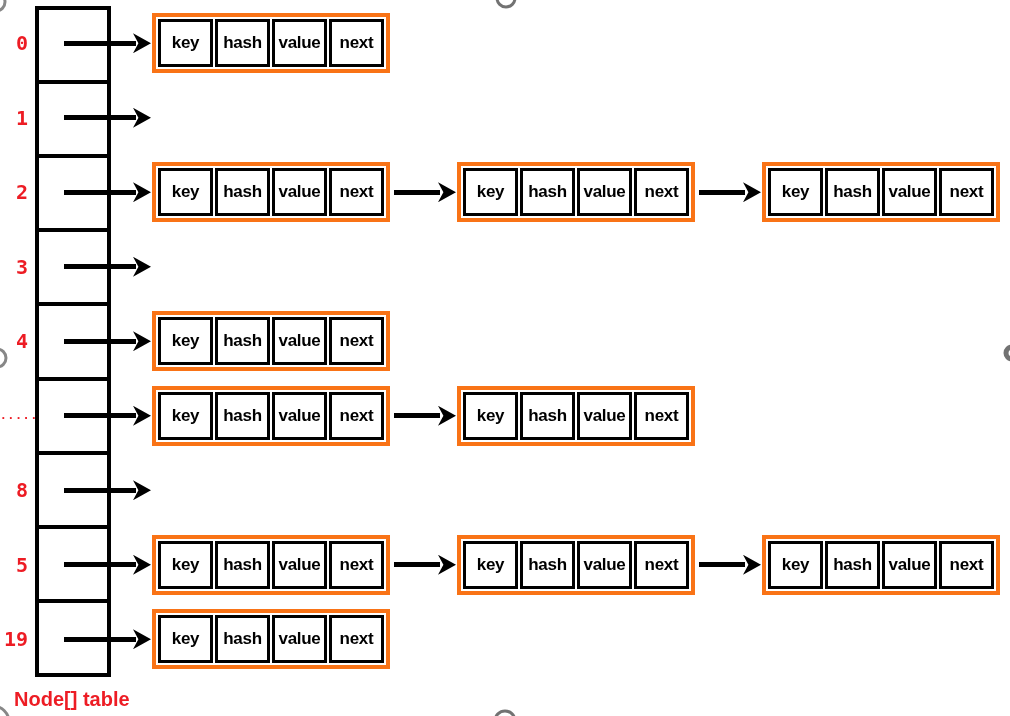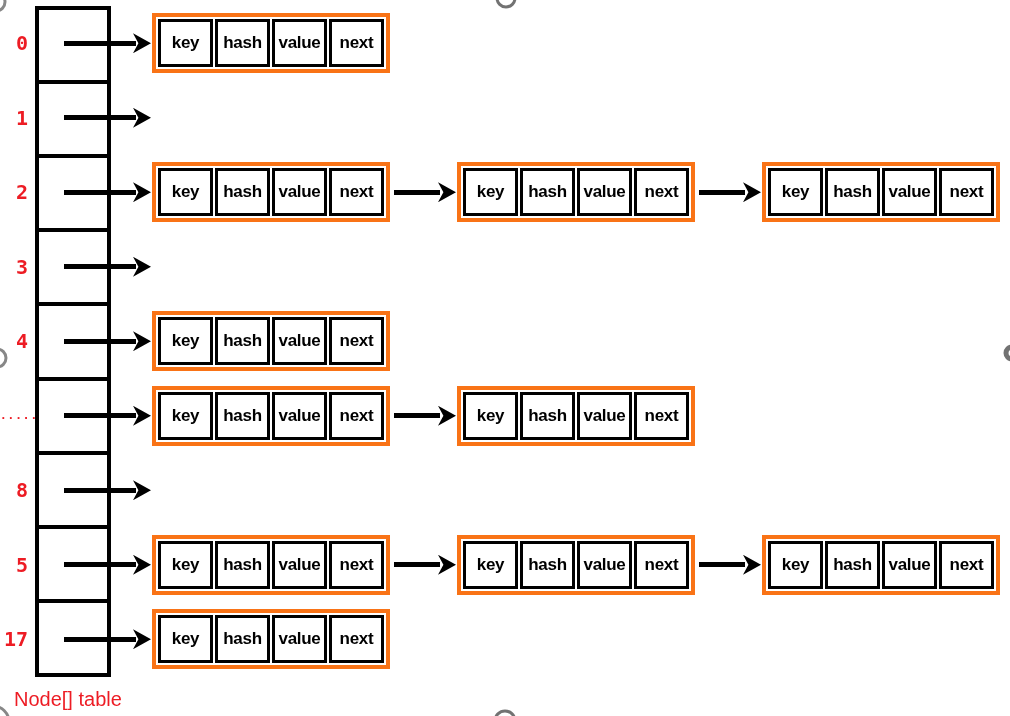--- a/index.html
+++ b/index.html
@@ -64,21 +64,21 @@
     font-size:17px;
     color:#000;
     background:#fff;
     letter-spacing:-0.3px;
   }
 
   
   .diagram-title{
     position:absolute;
     left:14px;top:688px;
-    font-weight:normal;
+    font-weight:bold;
     font-size:20px;
     white-space:nowrap;
   }
 
   
   .watermark{position:absolute;left:0;top:0;pointer-events:none;opacity:.8;}
 </style>
 </head>
 <body>
 
@@ -193,21 +193,21 @@
       <div class="node-cell">next</div>
     </div>
     <div class="arrow-shaft" style="left: 699px; width: 46px; top: 562.25px;"></div>
     <div class="arrow-head" style="left: 743px; top: 554.75px;"></div>
     <div class="node" style="left: 762px; top: 534.75px;">
       <div class="node-cell">key</div>
       <div class="node-cell">hash</div>
       <div class="node-cell">value</div>
       <div class="node-cell">next</div>
     </div>
-    <div class="row-label" style="top: 624.25px; color: rgb(237, 28, 36);">17</div>
+    <div class="row-label" style="top: 624.25px; color: rgb(237, 28, 36);">19</div>
     <div class="arrow-shaft" style="left: 64px; width: 72px; top: 636.75px;"></div>
     <div class="arrow-head" style="left: 133px; top: 629.25px;"></div>
     <div class="node" style="left: 152px; top: 609.25px;">
       <div class="node-cell">key</div>
       <div class="node-cell">hash</div>
       <div class="node-cell">value</div>
       <div class="node-cell">next</div>
     </div>
   </div>
 

